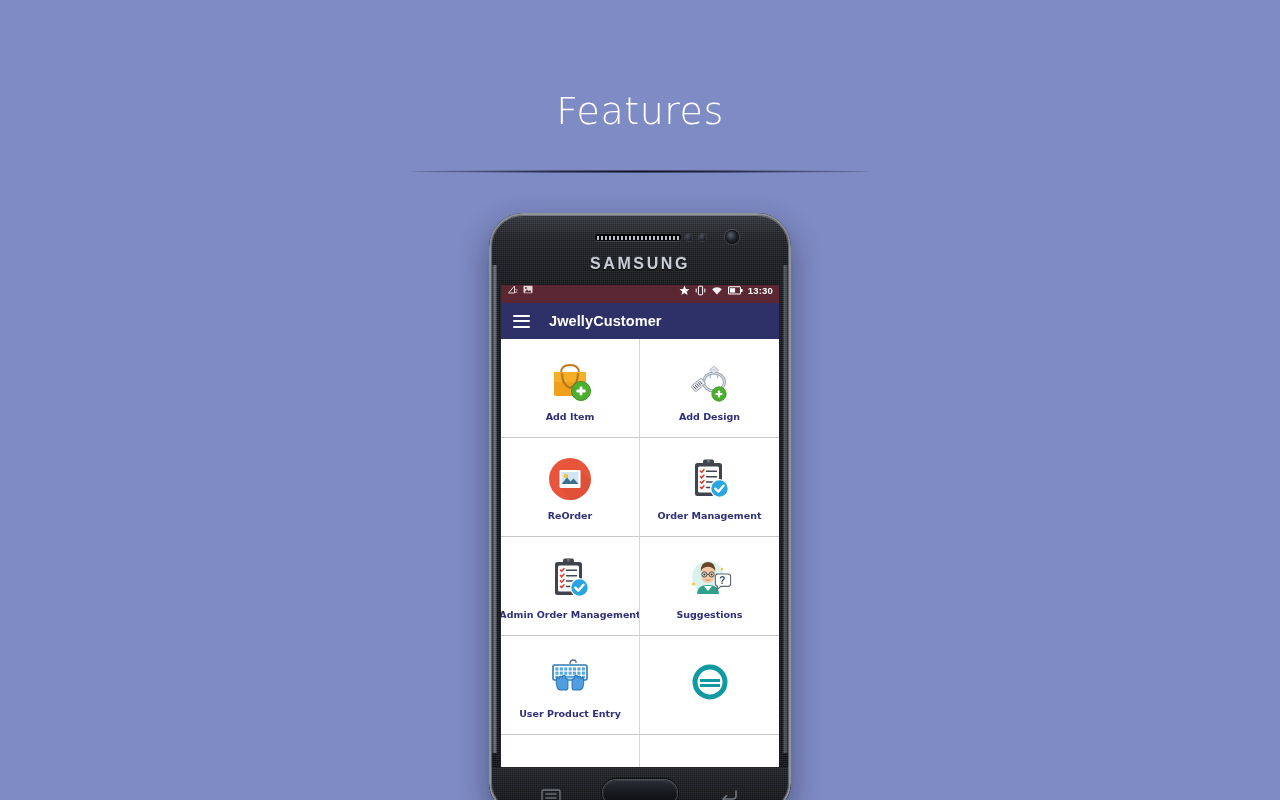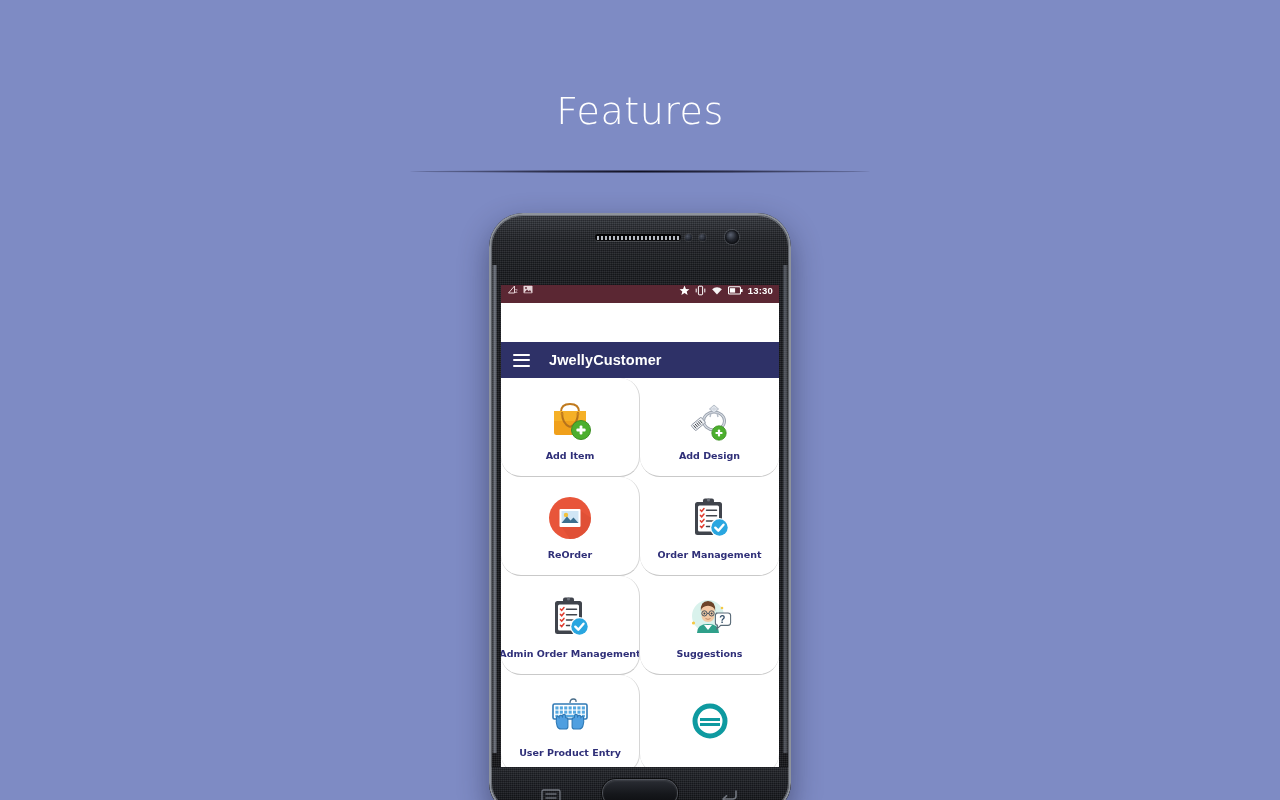--- a/index.html
+++ b/index.html
@@ -187,21 +187,20 @@
   .sb-time { font-size: 9.5px; font-weight: bold; color: #ffffff; letter-spacing: 0.2px; }
   .sb-ico { display: inline-flex; align-items: center; }
 
   
   .app-bar {
     height: 36px;
     background: #2e3167;
     display: flex;
     align-items: center;
     padding: 0 0 0 12px;
-    margin-top: 39px;
   }
   .hamburger {
     width: 17px; height: 13px;
     display: flex; flex-direction: column; justify-content: space-between;
     cursor: pointer;
   }
   .hamburger span {
     display: block; height: 2px; width: 100%;
     background: #ffffff; border-radius: 1px;
   }
@@ -223,21 +222,20 @@
     height: 99px;
     border-right: 1px solid #d6d6d6;
     border-bottom: 1px solid #c9c9c9;
     display: flex;
     flex-direction: column;
     align-items: center;
     justify-content: center;
     cursor: pointer;
     background: #ffffff;
     overflow: hidden;
-    border-radius: 20px;
   }
   .feature-cell:nth-child(2n) { border-right: none; }
   .cell-icon {
     width: 52px; height: 52px;
     display: flex; align-items: center; justify-content: center;
     margin-bottom: 6px;
   }
   .cell-label {
     font-family: "DejaVu Sans", sans-serif;
     font-size: 9.5px;
@@ -301,20 +299,21 @@
 
   <div class="bezel-texture"></div>
   <div class="edge-left"></div>
   <div class="edge-right"></div>
 
   <div class="top-bezel">
     <div class="speaker-grille"></div>
     <div class="sensor s1"></div>
     <div class="sensor s2"></div>
     <div class="front-cam"></div>
+    <div class="brand">SAMSUNG</div>
   </div>
 
   <div class="screen">
 
     <div class="status-bar">
       <div class="sb-left">
         <span class="sb-ico">
           <svg width="11" height="9" viewBox="0 0 11 9">
             <path d="M1.5 8 L7.5 1 L7.5 8 Z" fill="none" stroke="#e6d4d8" stroke-width="1"></path>
             <text x="8" y="8.4" font-size="4.6" fill="#e6d4d8" font-family="sans-serif">2</text>

